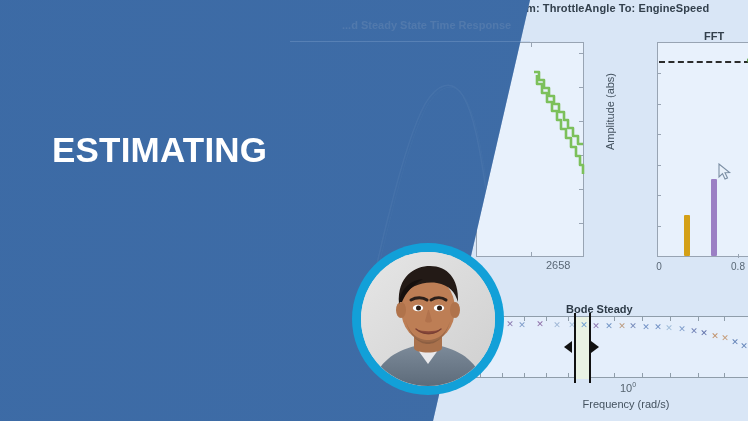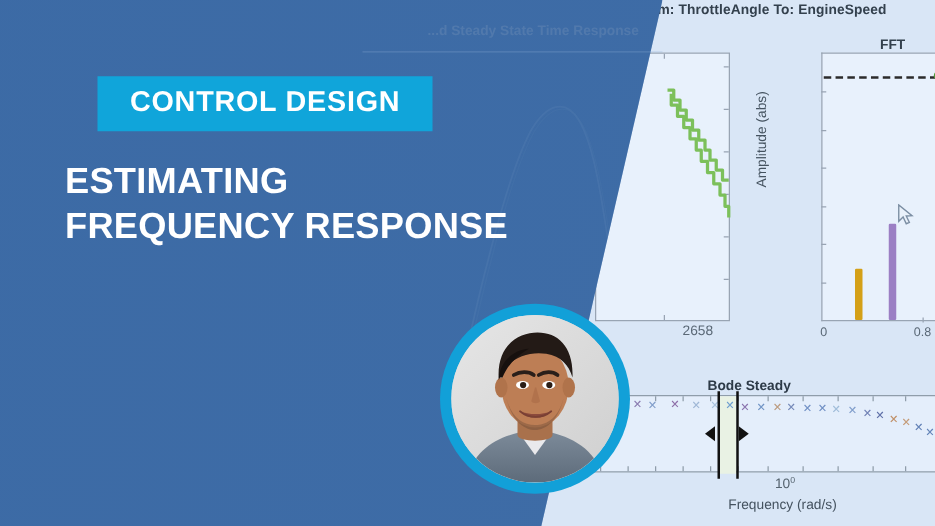--- a/index.html
+++ b/index.html
@@ -140,21 +140,21 @@
     background:#10a5da;
     padding:9px 26px 11px 26px;
     z-index:6;
   }
   .kicker span {
     font-size:23px; font-weight:bold; color:#ffffff;
     letter-spacing:.6px; line-height:1;
   }
   .headline {
     position:absolute; left:52px; top:128px; z-index:6;
-    font-size:29px; font-weight:bold; color:#ffffff;
+    font-size:35px; font-weight:bold; color:#ffffff;
     line-height:1.24; letter-spacing:.2px;
   }
 
   
   .portrait {
     position:absolute; left:352px; top:243px; width:152px; height:152px;
     border-radius:50%; background:#12a0d8; z-index:7;
     box-shadow:0 0 0 0 rgba(0,0,0,0);
   }
   .portrait .inner {
@@ -299,27 +299,23 @@
   <svg class="ghost-wave" width="748" height="421" style="clip-path:polygon(0 0, 530px 0, 433px 421px, 0 421px);">
     <path d="M360,330 C370,300 378,255 390,210 C400,170 412,128 425,104
              C437,84 452,78 463,96 C474,114 480,150 486,190" fill="none" stroke="#5b84b5" stroke-width="1.4" opacity=".55"></path>
     <path d="M362,332 C372,302 380,257 392,212 C402,172 414,130 427,106
              C439,86 454,80 465,98 C476,116 482,152 488,192" fill="none" stroke="#4e79ad" stroke-width="1" opacity=".5"></path>
   </svg>
 
   <div class="ghost-title">...d Steady State Time Response</div>
   <div class="ghost-rule"></div>
 
-  <div class="kicker">
-    <span>CONTROL DESIGN</span>
-  </div>
 
   <div class="headline">
     <div>ESTIMATING</div>
-    <div>FREQUENCY RESPONSE</div>
   </div>
 
   <div class="portrait">
     <div class="inner">
       <svg width="134" height="134" viewBox="0 0 134 134">
         <defs>
           <linearGradient id="bg" x1="0" y1="0" x2="1" y2="1">
             <stop offset="0%" stop-color="#e6e6e6"></stop>
             <stop offset="100%" stop-color="#cfcfcf"></stop>
           </linearGradient>

